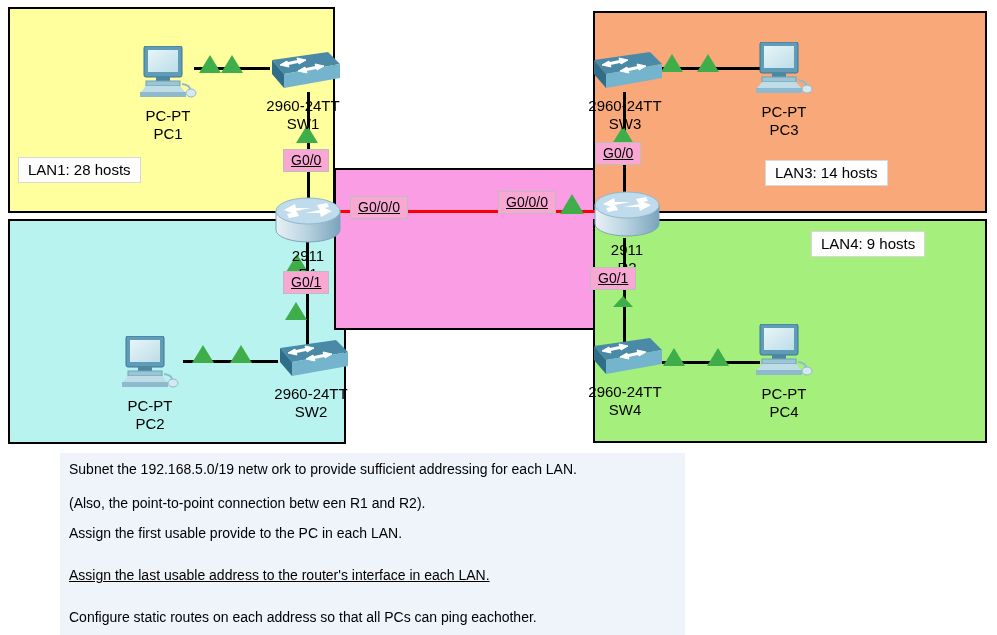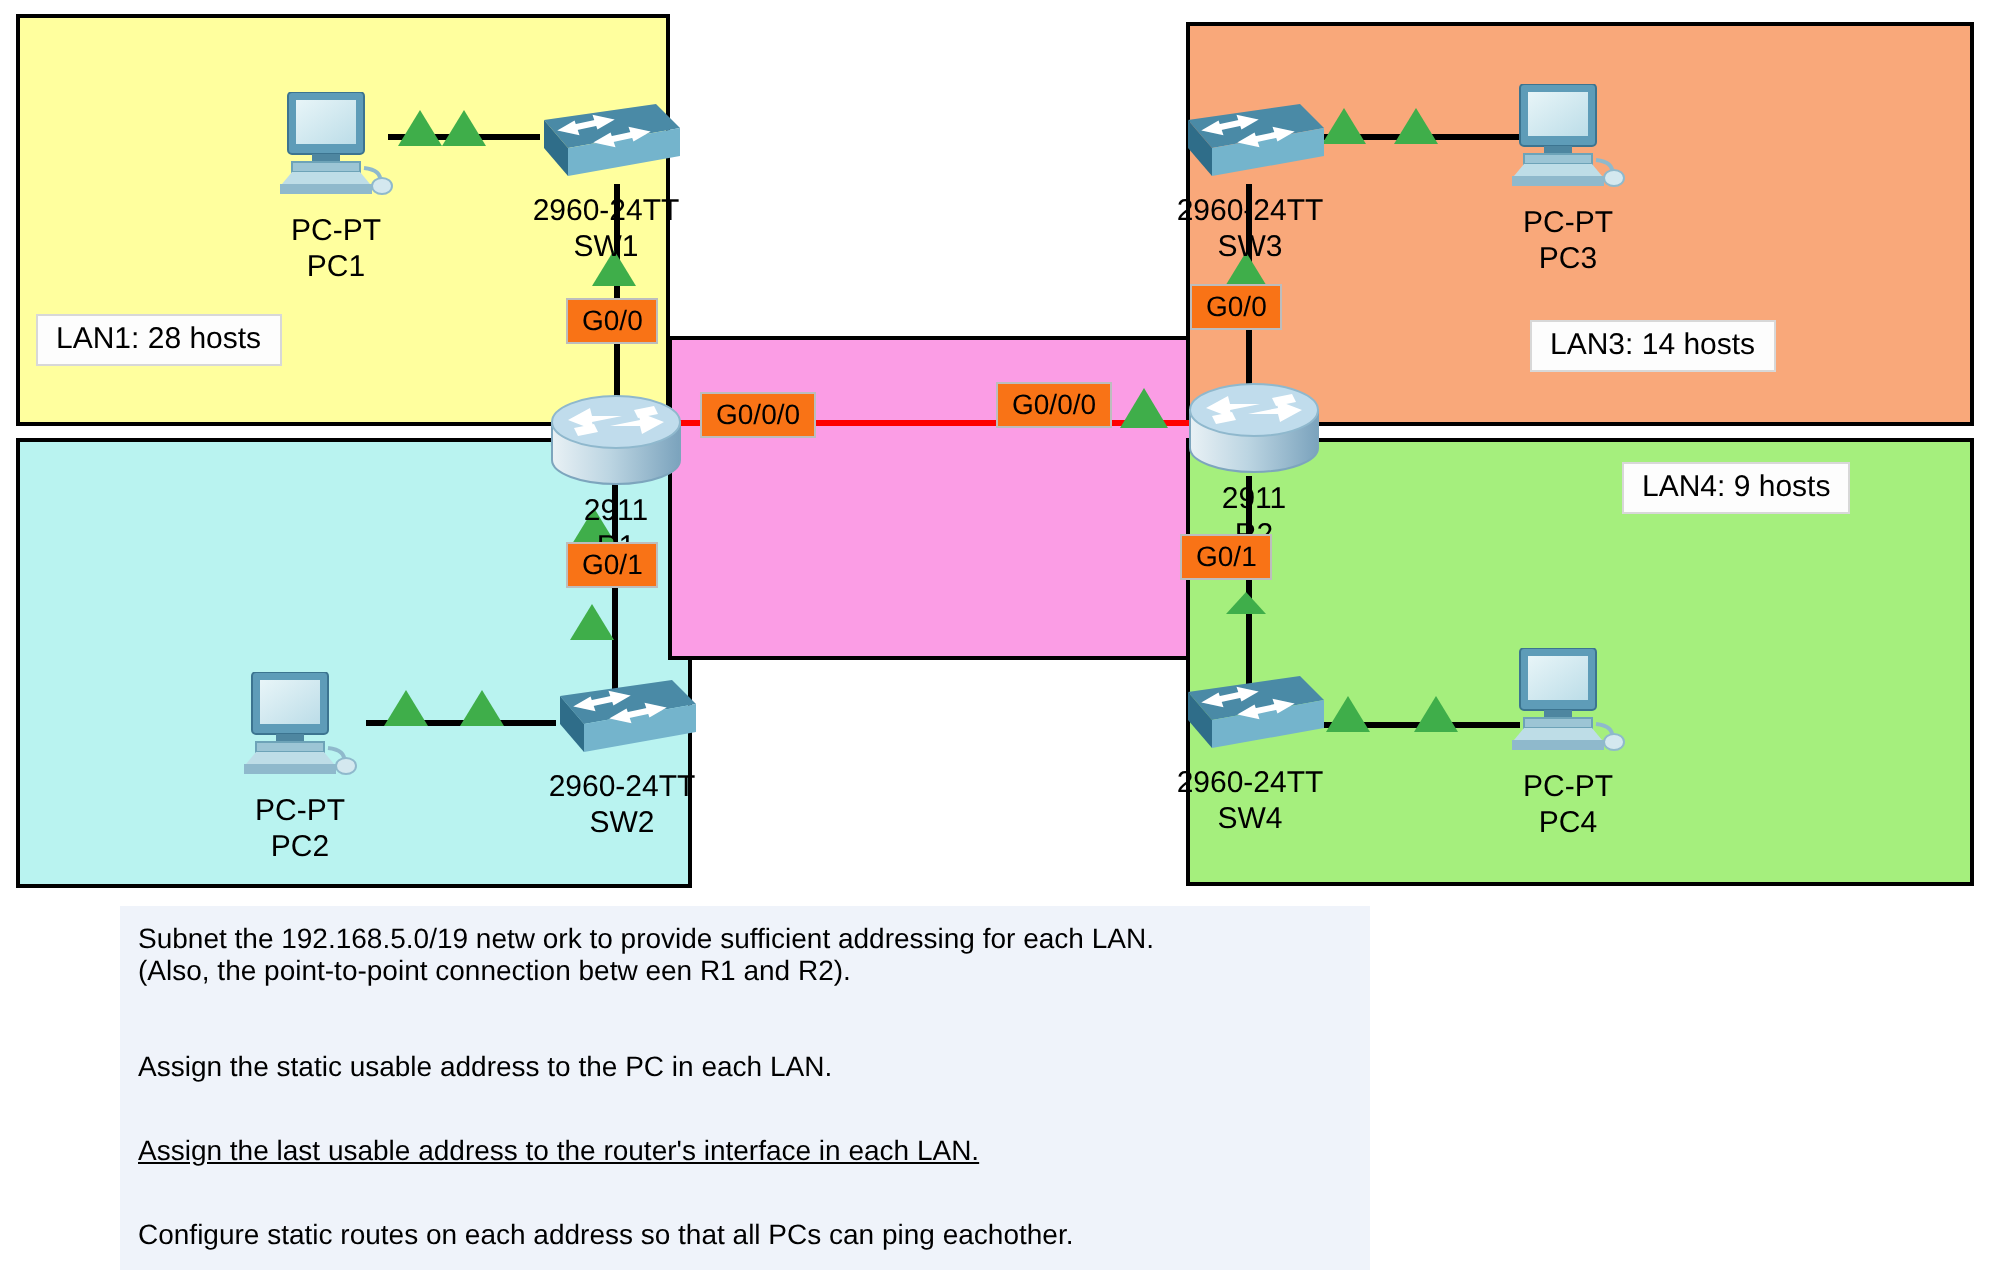--- a/index.html
+++ b/index.html
@@ -20,28 +20,28 @@
        border-left:11px solid transparent;border-right:11px solid transparent;
        border-bottom:18px solid #3fae4a;}
   .tri.big{border-left-width:12px;border-right-width:12px;border-bottom-width:20px;}
   .tri.flat{border-left-width:10px;border-right-width:10px;border-bottom-width:11px;}
   
   .device{position:absolute;z-index:4;}
   .device svg{display:block;}
   .dlabel{position:absolute;top:100%;left:50%;transform:translateX(-50%);margin-top:3px;
           text-align:center;font-size:15px;line-height:18px;white-space:nowrap;z-index:4;}
   
-  .iface{position:absolute;background:#f97316;border:1px solid #bdbdbd;padding:2px 7px 3px;
-         font-size:14px;z-index:5;white-space:nowrap;}
+  .iface{position:absolute;background:#f9a8d4;border:1px solid #bdbdbd;padding:2px 7px 3px;
+         font-size:14px;z-index:5;white-space:nowrap;text-decoration:underline;}
   .lanlabel{position:absolute;background:#fdfdfd;border:1px solid #d8d8d8;padding:3px 9px 4px;
          font-size:15px;z-index:5;white-space:nowrap;}
   
   #note{position:absolute;left:60px;top:453px;width:625px;height:182px;background:#eff3fa;z-index:1;}
   .note-line{position:absolute;left:9px;font-size:14px;white-space:nowrap;}
-  #nl0{top:8px;}  #nl1{top:24px;}  #nl2{top:72px;}  #nl3{top:114px;text-decoration:underline;}  #nl4{top:156px;}
+  #nl0{top:8px;}  #nl1{top:42px;}  #nl2{top:72px;}  #nl3{top:114px;text-decoration:underline;}  #nl4{top:156px;}
 </style>
 </head>
 <body>
 
 <svg width="0" height="0" style="position:absolute">
   <defs>
     <linearGradient id="grad-router" x1="0" y1="0" x2="1" y2="0">
       <stop offset="0" stop-color="#e9f1f5"></stop>
         <stop offset="0.45" stop-color="#bcd5e2"></stop>
         <stop offset="1" stop-color="#7ba3bd"></stop>
@@ -57,21 +57,21 @@
 
   <div class="region" id="rg-lan1"></div>
   <div class="region" id="rg-lan2"></div>
   <div class="region" id="rg-wan"></div>
   <div class="region" id="rg-lan3"></div>
   <div class="region" id="rg-lan4"></div>
 
   <div id="note">
     <div class="note-line" id="nl0">Subnet the 192.168.5.0/19 netw ork to provide sufficient addressing for each LAN.</div>
     <div class="note-line" id="nl1">(Also, the point-to-point connection betw een R1 and R2).</div>
-    <div class="note-line" id="nl2">Assign the static usable address to the PC in each LAN.</div>
+    <div class="note-line" id="nl2">Assign the first usable provide to the PC in each LAN.</div>
     <div class="note-line" id="nl3">Assign the last usable address to the router's interface in each LAN.</div>
     <div class="note-line" id="nl4">Configure static routes on each address so that all PCs can ping eachother.</div>
   </div>
 
   <div class="link" style="left:194px;top:67px;width:76px;height:3px"></div>
   <div class="link" style="left:307px;top:92px;width:3px;height:110px"></div>
   <div class="link" style="left:306px;top:240px;width:3px;height:110px"></div>
   <div class="link" style="left:183px;top:360px;width:95px;height:3px"></div>
   <div class="link serial" style="left:333px;top:210px;width:265px;height:3px"></div>
   <div class="link" style="left:623px;top:92px;width:3px;height:105px"></div>

